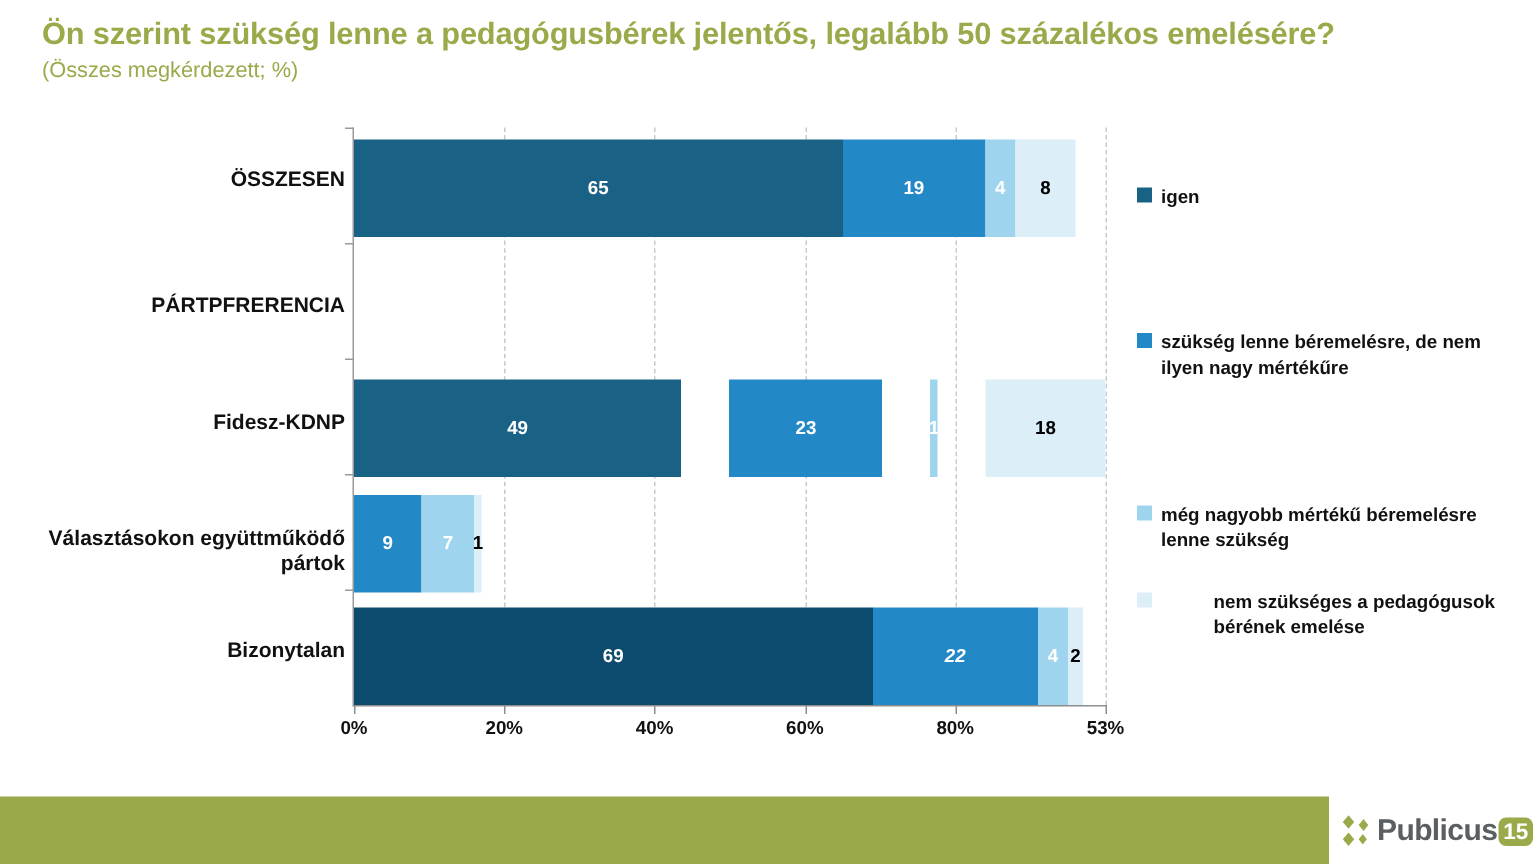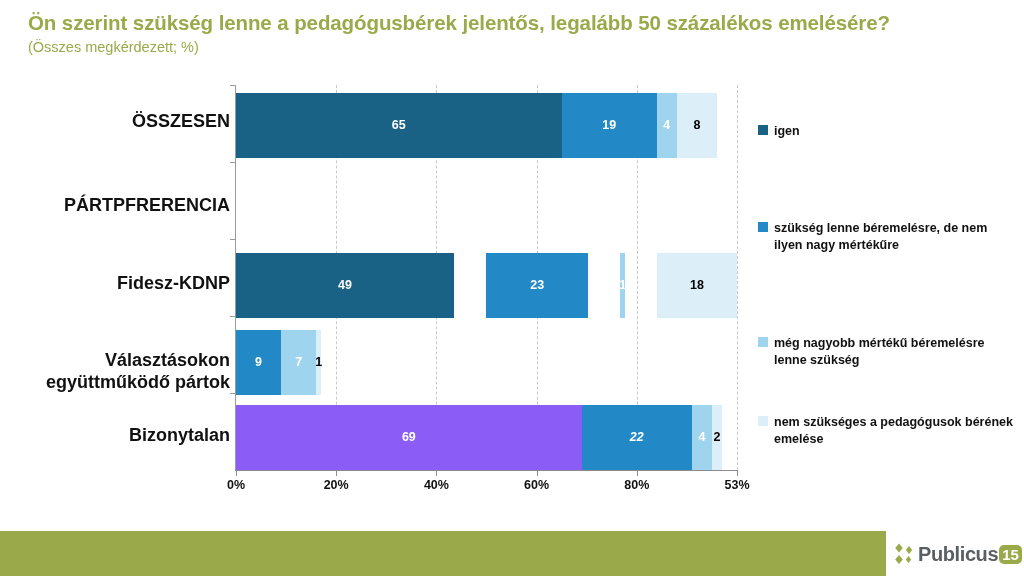--- a/index.html
+++ b/index.html
@@ -52,21 +52,21 @@
     left: 0;
     top: 0;
     width: 230px;
     height: 385px;
   }
   .cat-label {
     position: absolute;
     right: 0;
     width: 230px;
     text-align: right;
-    font-size: 18px;
+    font-size: 14px;
     font-weight: bold;
     color: #111111;
     line-height: 1.2;
   }
 
   
   #plot-area {
     position: absolute;
     left: 236px;
     top: 0;
@@ -294,21 +294,21 @@
         </div>
         <div class="seg" style="width: 35.07px; background: rgb(159, 212, 238);">
           <span class="seg-label lbl-light">7</span>
         </div>
         <div class="seg" style="width: 5.01px; background: rgb(220, 238, 248); overflow: visible;">
           <span class="seg-label lbl-dark" style="position: absolute; left: 50%; transform: translateX(-50%);">1</span>
         </div>
       </div>
       <div class="ytick" style="top: 308px;"></div>
       <div class="bar-row" style="top: 320px; height: 65px;">
-        <div class="seg" style="width: 345.69px; background: #8b5cf6;">
+        <div class="seg" style="width: 345.69px; background: #0c4a6e;">
           <span class="seg-label lbl-light">69</span>
         </div>
         <div class="seg" style="width: 110.22px; background: rgb(35, 137, 198); font-style: italic;">
           <span class="seg-label lbl-light">22</span>
         </div>
         <div class="seg" style="width: 20.04px; background: rgb(159, 212, 238); overflow: visible;">
           <span class="seg-label lbl-light" style="position: absolute; left: 50%; transform: translateX(-50%);">4</span>
         </div>
         <div class="seg" style="width: 10.02px; background: rgb(220, 238, 248); overflow: visible;">
           <span class="seg-label lbl-dark" style="position: absolute; left: 50%; transform: translateX(-50%);">2</span>
@@ -332,21 +332,21 @@
       <span class="legend-text">igen</span>
     </div>
     <div class="legend-item" style="top: 250px;">
       <span class="legend-swatch" style="background: rgb(159, 212, 238);"></span>
       <span class="legend-text">még nagyobb mértékű béremelésre lenne szükség</span>
     </div>
     <div class="legend-item" style="top: 135px;">
       <span class="legend-swatch" style="background: rgb(35, 137, 198);"></span>
       <span class="legend-text">szükség lenne béremelésre, de nem ilyen nagy mértékűre</span>
     </div>
-    <div class="legend-item" style="top: 329px;">
+    <div class="legend-item" style="top: 308px; gap: 35px;">
       <span class="legend-swatch" style="background: rgb(220, 238, 248);"></span>
       <span class="legend-text">nem szükséges a pedagógusok bérének emelése</span>
     </div>
   </div>
 
 <div id="footer-band"></div>
 <div id="logo">
   <span id="logo-mark">
     <svg viewBox="0 0 22 24" width="22" height="24" aria-hidden="true">
       <polygon points="6,1.5 9.8,6 6,10.5 2.2,6" fill="#9aaa4a"></polygon>

